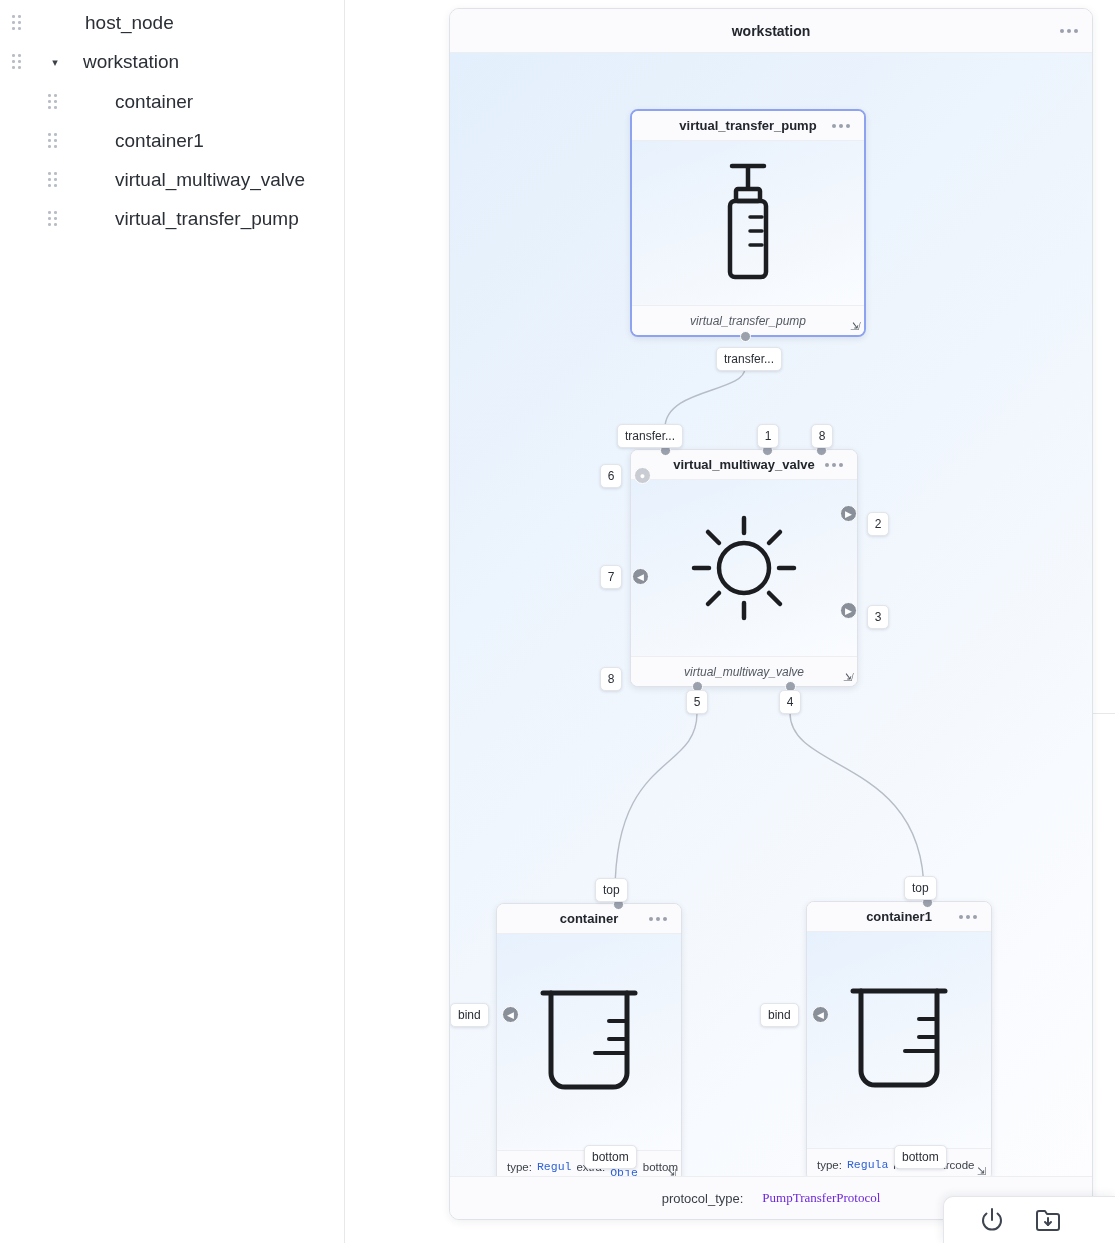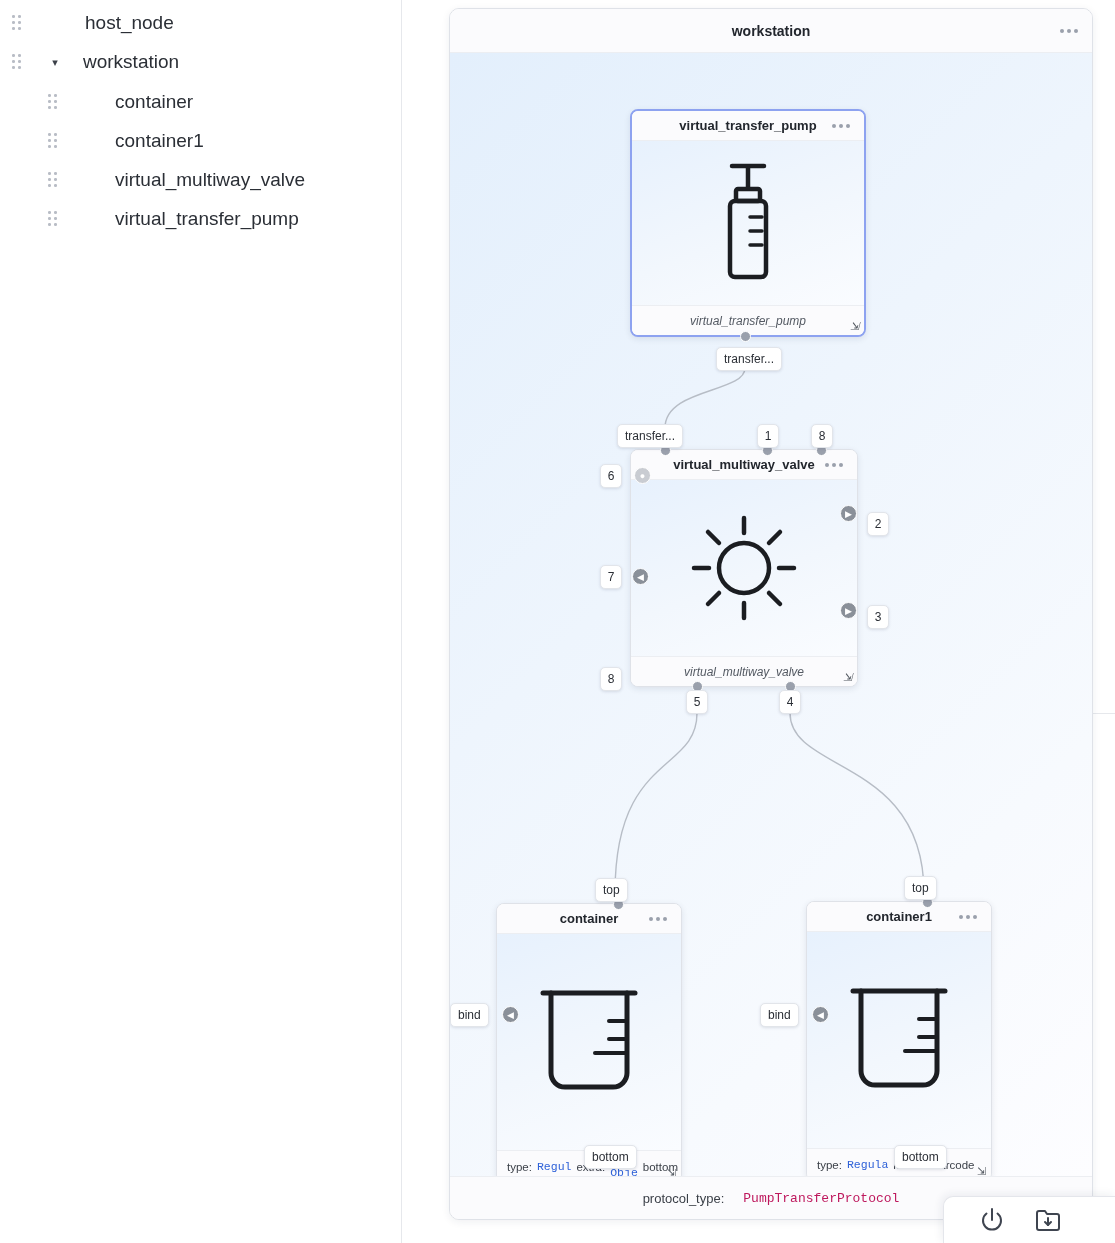--- a/index.html
+++ b/index.html
@@ -8,21 +8,21 @@
     width: 1115px; height: 1243px;
     background: #ffffff;
     font-family: "Liberation Sans", sans-serif;
     overflow: hidden;
   }
   #root { position: relative; width: 1115px; height: 1243px; }
 
   
   .tree-panel {
     position: absolute; left: 0; top: 0;
-    width: 402px; height: 1243px;
+    width: 345px; height: 1243px;
     background: #ffffff;
     border-right: 1px solid #e6e8ec;
   }
   .tree-row {
     position: absolute;
     display: flex; align-items: center;
     height: 30px;
     white-space: nowrap;
   }
   .drag-handle {
@@ -74,21 +74,21 @@
     position: absolute; left: 0; top: 44px;
     width: 642px; height: 1125px;
     background: linear-gradient(135deg, #e3effc 0%, #eef5fd 40%, #f7fafe 75%, #fdfdff 100%);
   }
   .ws-footer {
     position: absolute; left: 0; bottom: 0; width: 642px; height: 43px;
     background: #fbfbfd; border-top: 1px solid #eceef2;
     display: flex; align-items: center; justify-content: center;
     font-size: 13px; color: #3a3f47;
   }
-  .ws-footer .mono { font-family: Liberation Mono, monospace; color: #be185d; margin-left: 19px; }
+  .ws-footer .mono { font-family: Liberation Serif, serif; color: #6d28d9; margin-left: 19px; }
 
   
   .node {
     position: absolute;
     background: #ffffff;
     border: 1px solid #dfe2e8;
     border-radius: 8px;
     box-shadow: 0 2px 6px rgba(30,40,70,.10);
     overflow: hidden;
   }

